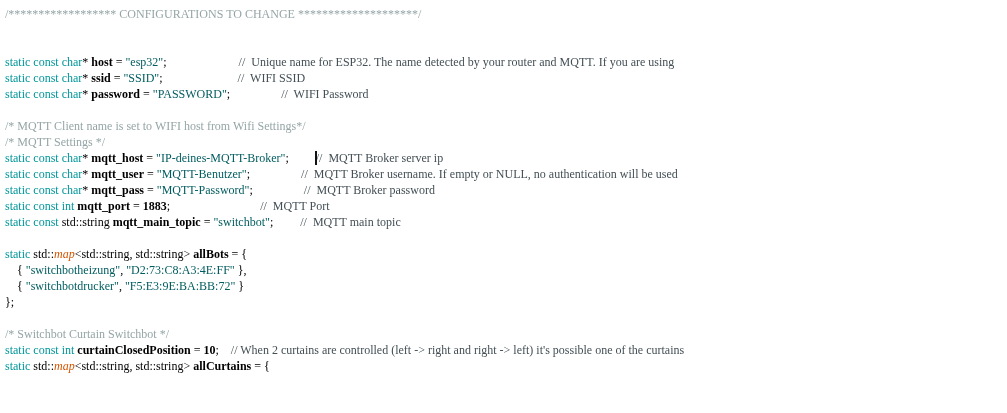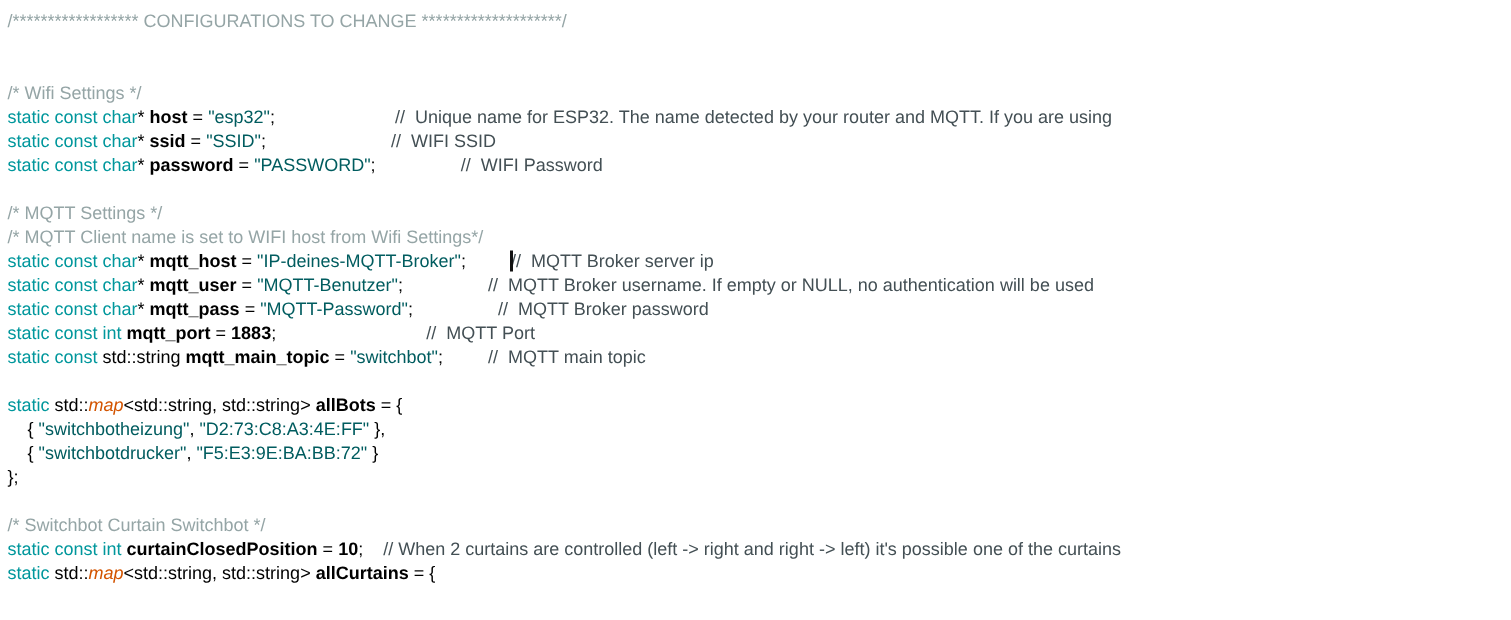--- a/index.html
+++ b/index.html
@@ -14,21 +14,21 @@
     position: relative;
   }
   .editor {
     position: absolute;
     top: 0; left: 0;
     width: 1007px;
     height: 413px;
     padding: 6px 0 0 5px;
     box-sizing: border-box;
     overflow: hidden;
-    font-family: Liberation Sans, sans-serif;
+    font-family: Liberation Serif, serif;
     font-size: 12px;
     cursor: text;
   }
   .code-line {
     height: 16px;
     line-height: 16px;
     white-space: pre;
   }
   .seg-kw  { font-weight: normal; text-align: right; }
   .seg-id  { font-weight: bold; }
@@ -49,27 +49,26 @@
     background: #111111;
   }
 </style>
 </head>
 <body>
 
 <div class="editor" id="editor-root" style="background: rgb(255, 255, 255);">
     <div class="code-line"><span class="seg-c1" style="color: rgb(149, 165, 166);">/****************** CONFIGURATIONS TO CHANGE ********************/</span></div>
     <div class="code-line"></div>
     <div class="code-line"></div>
-    <div class="code-line"><span class="seg-c1" style="color: rgb(149, 165, 166);">/* Wifi Settings */</span></div>
     <div class="code-line"><span class="seg-kw" style="color: rgb(0, 151, 156);">static const char</span><span class="seg-pl" style="color: rgb(0, 0, 0);">* </span><span class="seg-id" style="color: rgb(0, 0, 0);">host</span><span class="seg-pl" style="color: rgb(0, 0, 0);"> = </span><span class="seg-str" style="color: rgb(0, 92, 95);">"esp32"</span><span class="seg-pl" style="color: rgb(0, 0, 0);">;</span><span class="seg-pl" style="color: rgb(0, 0, 0);">                        </span><span class="seg-c2" style="color: rgb(67, 79, 84);">//  Unique name for ESP32. The name detected by your router and MQTT. If you are using</span></div>
     <div class="code-line"><span class="seg-kw" style="color: rgb(0, 151, 156);">static const char</span><span class="seg-pl" style="color: rgb(0, 0, 0);">* </span><span class="seg-id" style="color: rgb(0, 0, 0);">ssid</span><span class="seg-pl" style="color: rgb(0, 0, 0);"> = </span><span class="seg-str" style="color: rgb(0, 92, 95);">"SSID"</span><span class="seg-pl" style="color: rgb(0, 0, 0);">;</span><span class="seg-pl" style="color: rgb(0, 0, 0);">                         </span><span class="seg-c2" style="color: rgb(67, 79, 84);">//  WIFI SSID</span></div>
     <div class="code-line"><span class="seg-kw" style="color: rgb(0, 151, 156);">static const char</span><span class="seg-pl" style="color: rgb(0, 0, 0);">* </span><span class="seg-id" style="color: rgb(0, 0, 0);">password</span><span class="seg-pl" style="color: rgb(0, 0, 0);"> = </span><span class="seg-str" style="color: rgb(0, 92, 95);">"PASSWORD"</span><span class="seg-pl" style="color: rgb(0, 0, 0);">;</span><span class="seg-pl" style="color: rgb(0, 0, 0);">                 </span><span class="seg-c2" style="color: rgb(67, 79, 84);">//  WIFI Password</span></div>
     <div class="code-line"></div>
+    <div class="code-line"><span class="seg-c1" style="color: rgb(149, 165, 166);">/* MQTT Client name is set to WIFI host from Wifi Settings*/</span></div>
     <div class="code-line"><span class="seg-c1" style="color: rgb(149, 165, 166);">/* MQTT Settings */</span></div>
-    <div class="code-line"><span class="seg-c1" style="color: rgb(149, 165, 166);">/* MQTT Client name is set to WIFI host from Wifi Settings*/</span></div>
     <div class="code-line"><span class="seg-kw" style="color: rgb(0, 151, 156);">static const char</span><span class="seg-pl" style="color: rgb(0, 0, 0);">* </span><span class="seg-id" style="color: rgb(0, 0, 0);">mqtt_host</span><span class="seg-pl" style="color: rgb(0, 0, 0);"> = </span><span class="seg-str" style="color: rgb(0, 92, 95);">"IP-deines-MQTT-Broker"</span><span class="seg-pl" style="color: rgb(0, 0, 0);">;</span><span class="seg-pl" style="color: rgb(0, 0, 0);">         </span><span class="caret-anchor"><span class="caret-bar" style="background: rgb(17, 17, 17);"></span></span><span class="seg-c2" style="color: rgb(67, 79, 84);">//  MQTT Broker server ip</span></div>
     <div class="code-line"><span class="seg-kw" style="color: rgb(0, 151, 156);">static const char</span><span class="seg-pl" style="color: rgb(0, 0, 0);">* </span><span class="seg-id" style="color: rgb(0, 0, 0);">mqtt_user</span><span class="seg-pl" style="color: rgb(0, 0, 0);"> = </span><span class="seg-str" style="color: rgb(0, 92, 95);">"MQTT-Benutzer"</span><span class="seg-pl" style="color: rgb(0, 0, 0);">;</span><span class="seg-pl" style="color: rgb(0, 0, 0);">                 </span><span class="seg-c2" style="color: rgb(67, 79, 84);">//  MQTT Broker username. If empty or NULL, no authentication will be used</span></div>
     <div class="code-line"><span class="seg-kw" style="color: rgb(0, 151, 156);">static const char</span><span class="seg-pl" style="color: rgb(0, 0, 0);">* </span><span class="seg-id" style="color: rgb(0, 0, 0);">mqtt_pass</span><span class="seg-pl" style="color: rgb(0, 0, 0);"> = </span><span class="seg-str" style="color: rgb(0, 92, 95);">"MQTT-Password"</span><span class="seg-pl" style="color: rgb(0, 0, 0);">;</span><span class="seg-pl" style="color: rgb(0, 0, 0);">                 </span><span class="seg-c2" style="color: rgb(67, 79, 84);">//  MQTT Broker password</span></div>
     <div class="code-line"><span class="seg-kw" style="color: rgb(0, 151, 156);">static const int</span><span class="seg-pl" style="color: rgb(0, 0, 0);"> </span><span class="seg-id" style="color: rgb(0, 0, 0);">mqtt_port</span><span class="seg-pl" style="color: rgb(0, 0, 0);"> = </span><span class="seg-id" style="color: rgb(0, 0, 0);">1883</span><span class="seg-pl" style="color: rgb(0, 0, 0);">;</span><span class="seg-pl" style="color: rgb(0, 0, 0);">                              </span><span class="seg-c2" style="color: rgb(67, 79, 84);">//  MQTT Port</span></div>
     <div class="code-line"><span class="seg-kw" style="color: rgb(0, 151, 156);">static const</span><span class="seg-pl" style="color: rgb(0, 0, 0);"> std::string </span><span class="seg-id" style="color: rgb(0, 0, 0);">mqtt_main_topic</span><span class="seg-pl" style="color: rgb(0, 0, 0);"> = </span><span class="seg-str" style="color: rgb(0, 92, 95);">"switchbot"</span><span class="seg-pl" style="color: rgb(0, 0, 0);">;</span><span class="seg-pl" style="color: rgb(0, 0, 0);">         </span><span class="seg-c2" style="color: rgb(67, 79, 84);">//  MQTT main topic</span></div>
     <div class="code-line"></div>
     <div class="code-line"><span class="seg-kw" style="color: rgb(0, 151, 156);">static</span><span class="seg-pl" style="color: rgb(0, 0, 0);"> std::</span><span class="seg-fn" style="color: rgb(211, 84, 0);">map</span><span class="seg-pl" style="color: rgb(0, 0, 0);">&lt;std::string, std::string&gt; </span><span class="seg-id" style="color: rgb(0, 0, 0);">allBots</span><span class="seg-pl" style="color: rgb(0, 0, 0);"> = {</span></div>
     <div class="code-line"><span class="seg-pl" style="color: rgb(0, 0, 0);">    { </span><span class="seg-str" style="color: rgb(0, 92, 95);">"switchbotheizung"</span><span class="seg-pl" style="color: rgb(0, 0, 0);">, </span><span class="seg-str" style="color: rgb(0, 92, 95);">"D2:73:C8:A3:4E:FF"</span><span class="seg-pl" style="color: rgb(0, 0, 0);"> },</span></div>
     <div class="code-line"><span class="seg-pl" style="color: rgb(0, 0, 0);">    { </span><span class="seg-str" style="color: rgb(0, 92, 95);">"switchbotdrucker"</span><span class="seg-pl" style="color: rgb(0, 0, 0);">, </span><span class="seg-str" style="color: rgb(0, 92, 95);">"F5:E3:9E:BA:BB:72"</span><span class="seg-pl" style="color: rgb(0, 0, 0);"> }</span></div>
     <div class="code-line"><span class="seg-pl" style="color: rgb(0, 0, 0);">};</span></div>

